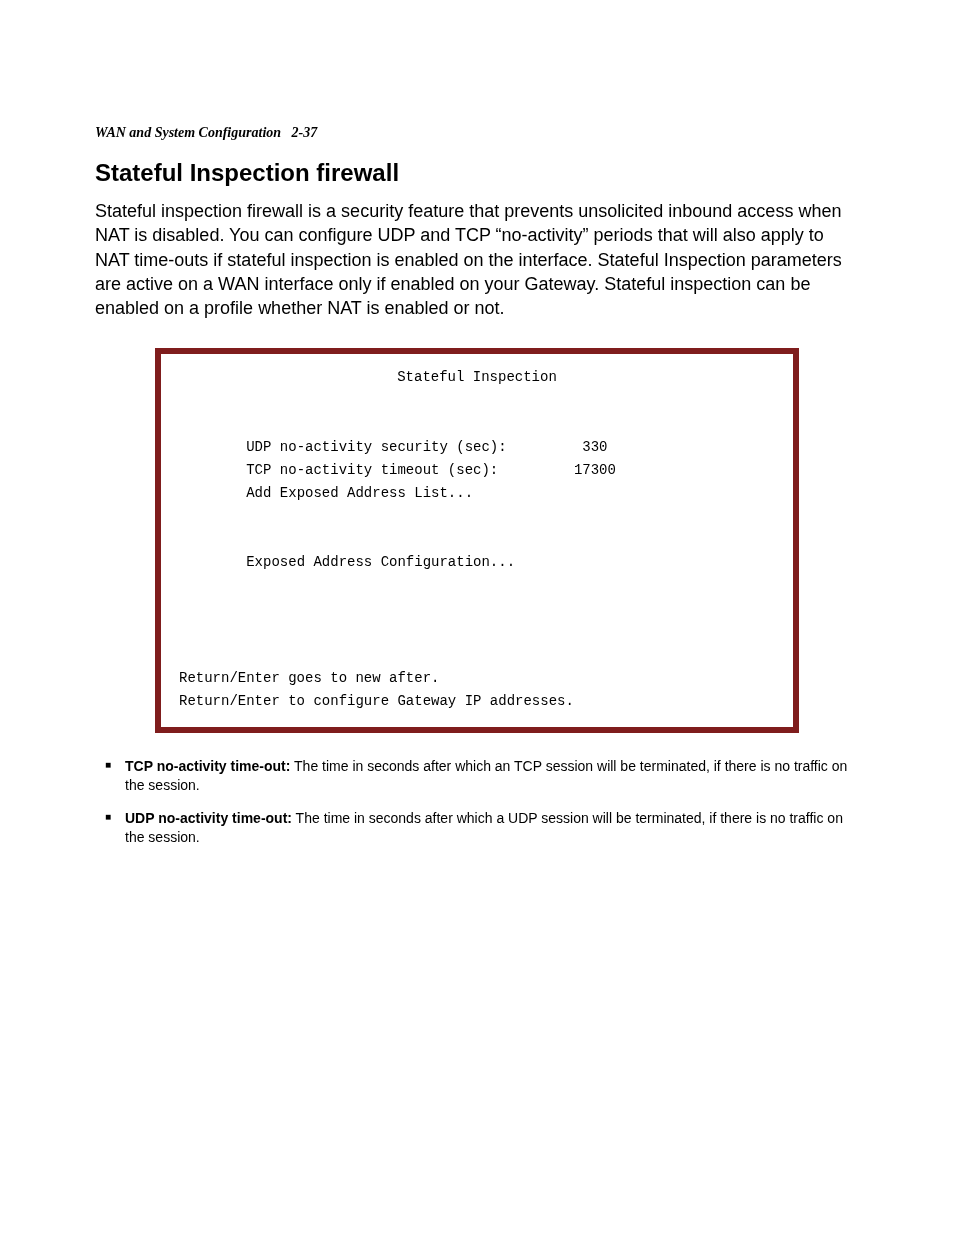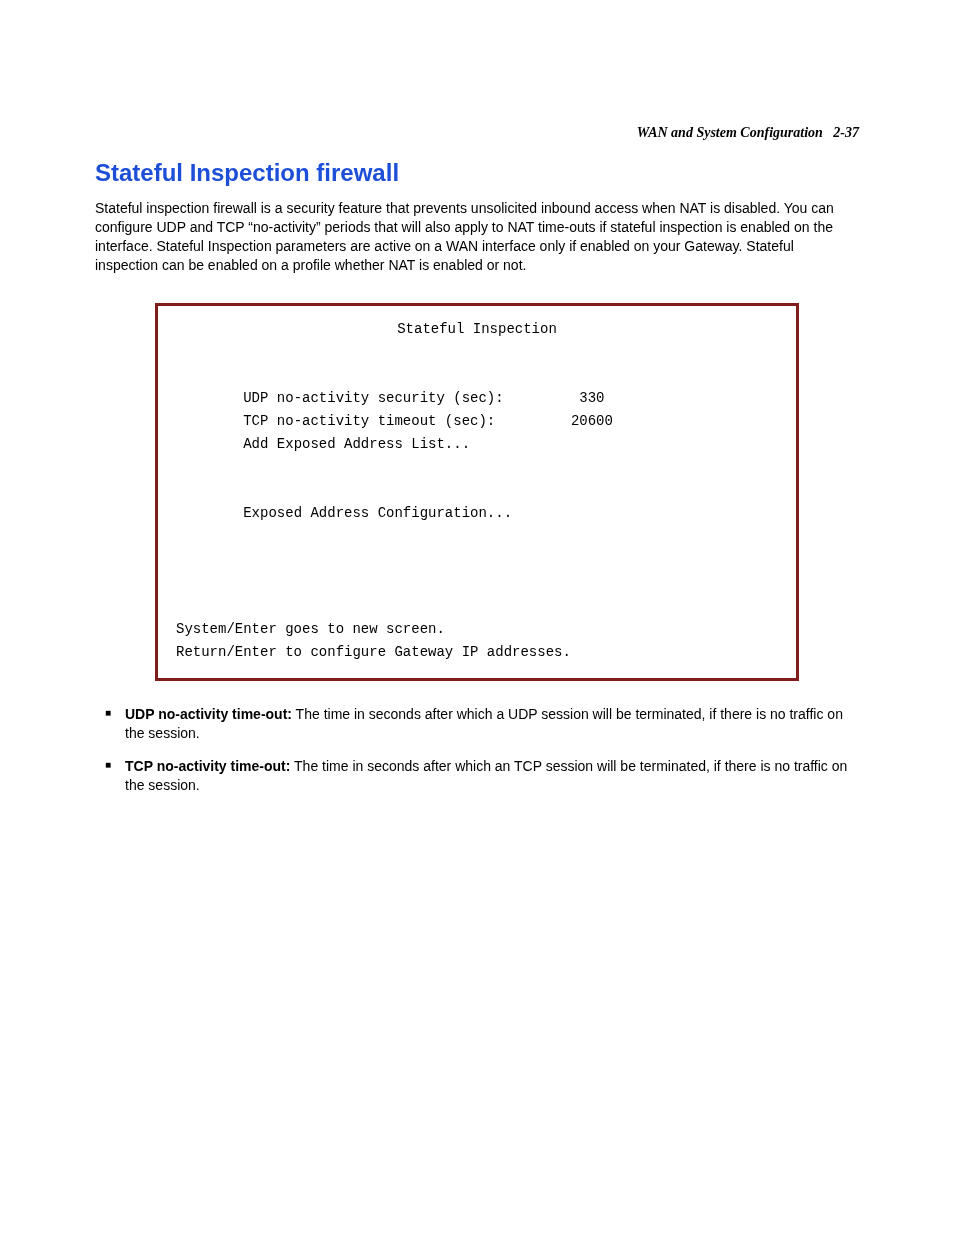--- a/index.html
+++ b/index.html
@@ -10,41 +10,40 @@
     color: #000;
     background: #fff;
     width: 954px;
     height: 1235px;
     box-sizing: border-box;
   }
   .page {
     padding: 125px 95px 0 95px;
   }
   .header-line {
-    text-align: right;
     font-style: italic;
     font-weight: bold;
     font-size: 14px;
     margin-bottom: 18px;
     font-family: Georgia, 'Times New Roman', serif;
   }
   h1 {
-    color: #1d4ed8;
+    color: #000000;
     font-size: 24px;
     font-weight: bold;
     margin: 0 0 12px 0;
     font-family: Arial, Helvetica, sans-serif;
   }
   .intro {
-    font-size: 14px;
+    font-size: 18px;
     line-height: 1.35;
     margin-bottom: 28px;
   }
   .terminal-box {
-    border: 3px solid #7f1d1d;
+    border: 6px solid #7f1d1d;
     font-family: "Courier New", Courier, monospace;
     font-size: 14px;
     line-height: 1.65;
     padding: 12px 18px 14px 18px;
     margin: 0 60px 24px 60px;
     white-space: pre;
   }
   .terminal-title {
     text-align: center;
     padding-left: 0;
@@ -83,33 +82,33 @@
     <span>WAN and System Configuration</span>&nbsp;&nbsp;&nbsp;<span>2-37</span>
   </div>
 
   <h1>Stateful Inspection firewall</h1>
 
   <div class="intro">Stateful inspection firewall is a security feature that prevents unsolicited inbound access when NAT is disabled. You can configure UDP and TCP “no-activity” periods that will also apply to NAT time-outs if stateful inspection is enabled on the interface. Stateful Inspection parameters are active on a WAN interface only if enabled on your Gateway. Stateful inspection can be enabled on a profile whether NAT is enabled or not.</div>
 
   <div class="terminal-box"><div class="terminal-title">Stateful Inspection</div>
 <div class="terminal-body">
         <span>UDP no-activity security (sec):</span>         <span>330</span>
-        <span>TCP no-activity timeout (sec):</span>         <span>20600</span>
+        <span>TCP no-activity timeout (sec):</span>         <span>17300</span>
         <span>Add Exposed Address List...</span>
 
 
         <span>Exposed Address Configuration...</span>
 
 
 
 
-</div><span>System/Enter goes to new screen.</span>
+</div><span>Return/Enter goes to new after.</span>
 <span>Return/Enter to configure Gateway IP addresses.</span></div>
 
   <ul class="bullets">
     <li>
-      <span class="bold">UDP no-activity time-out:</span><span> The time in seconds after which a UDP session will be terminated, if there is no traffic on the session.</span>
+      <span class="bold">TCP no-activity time-out:</span><span> The time in seconds after which an TCP session will be terminated, if there is no traffic on the session.</span>
     </li>
     <li>
-      <span class="bold">TCP no-activity time-out:</span><span> The time in seconds after which an TCP session will be terminated, if there is no traffic on the session.</span>
+      <span class="bold">UDP no-activity time-out:</span><span> The time in seconds after which a UDP session will be terminated, if there is no traffic on the session.</span>
     </li>
   </ul>
 </div>
 
 </body></html>

